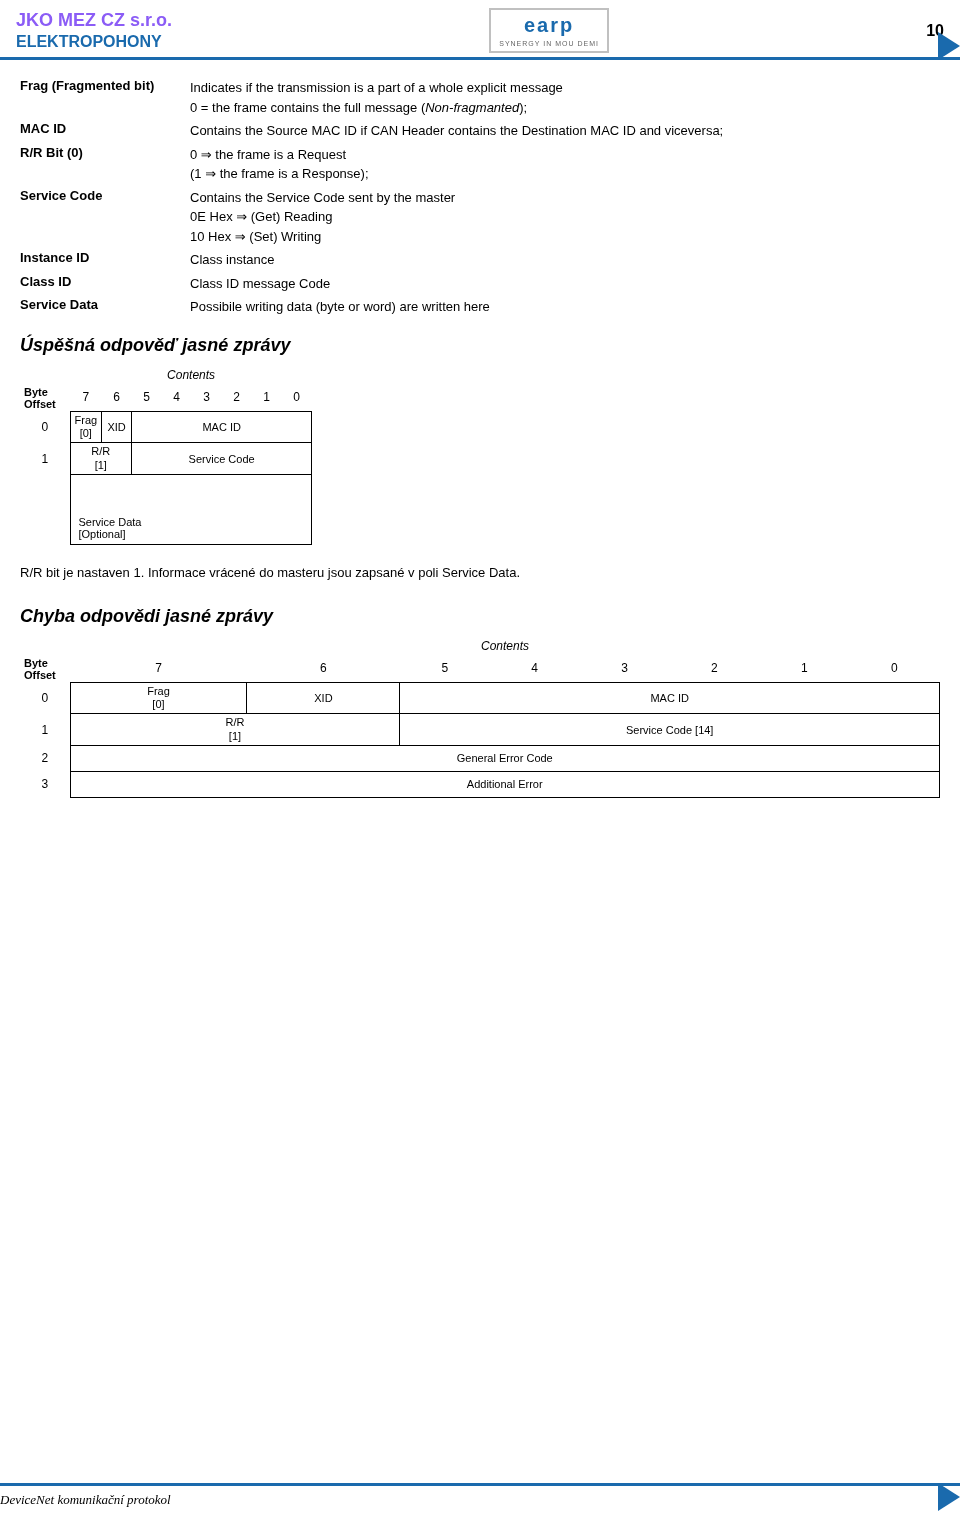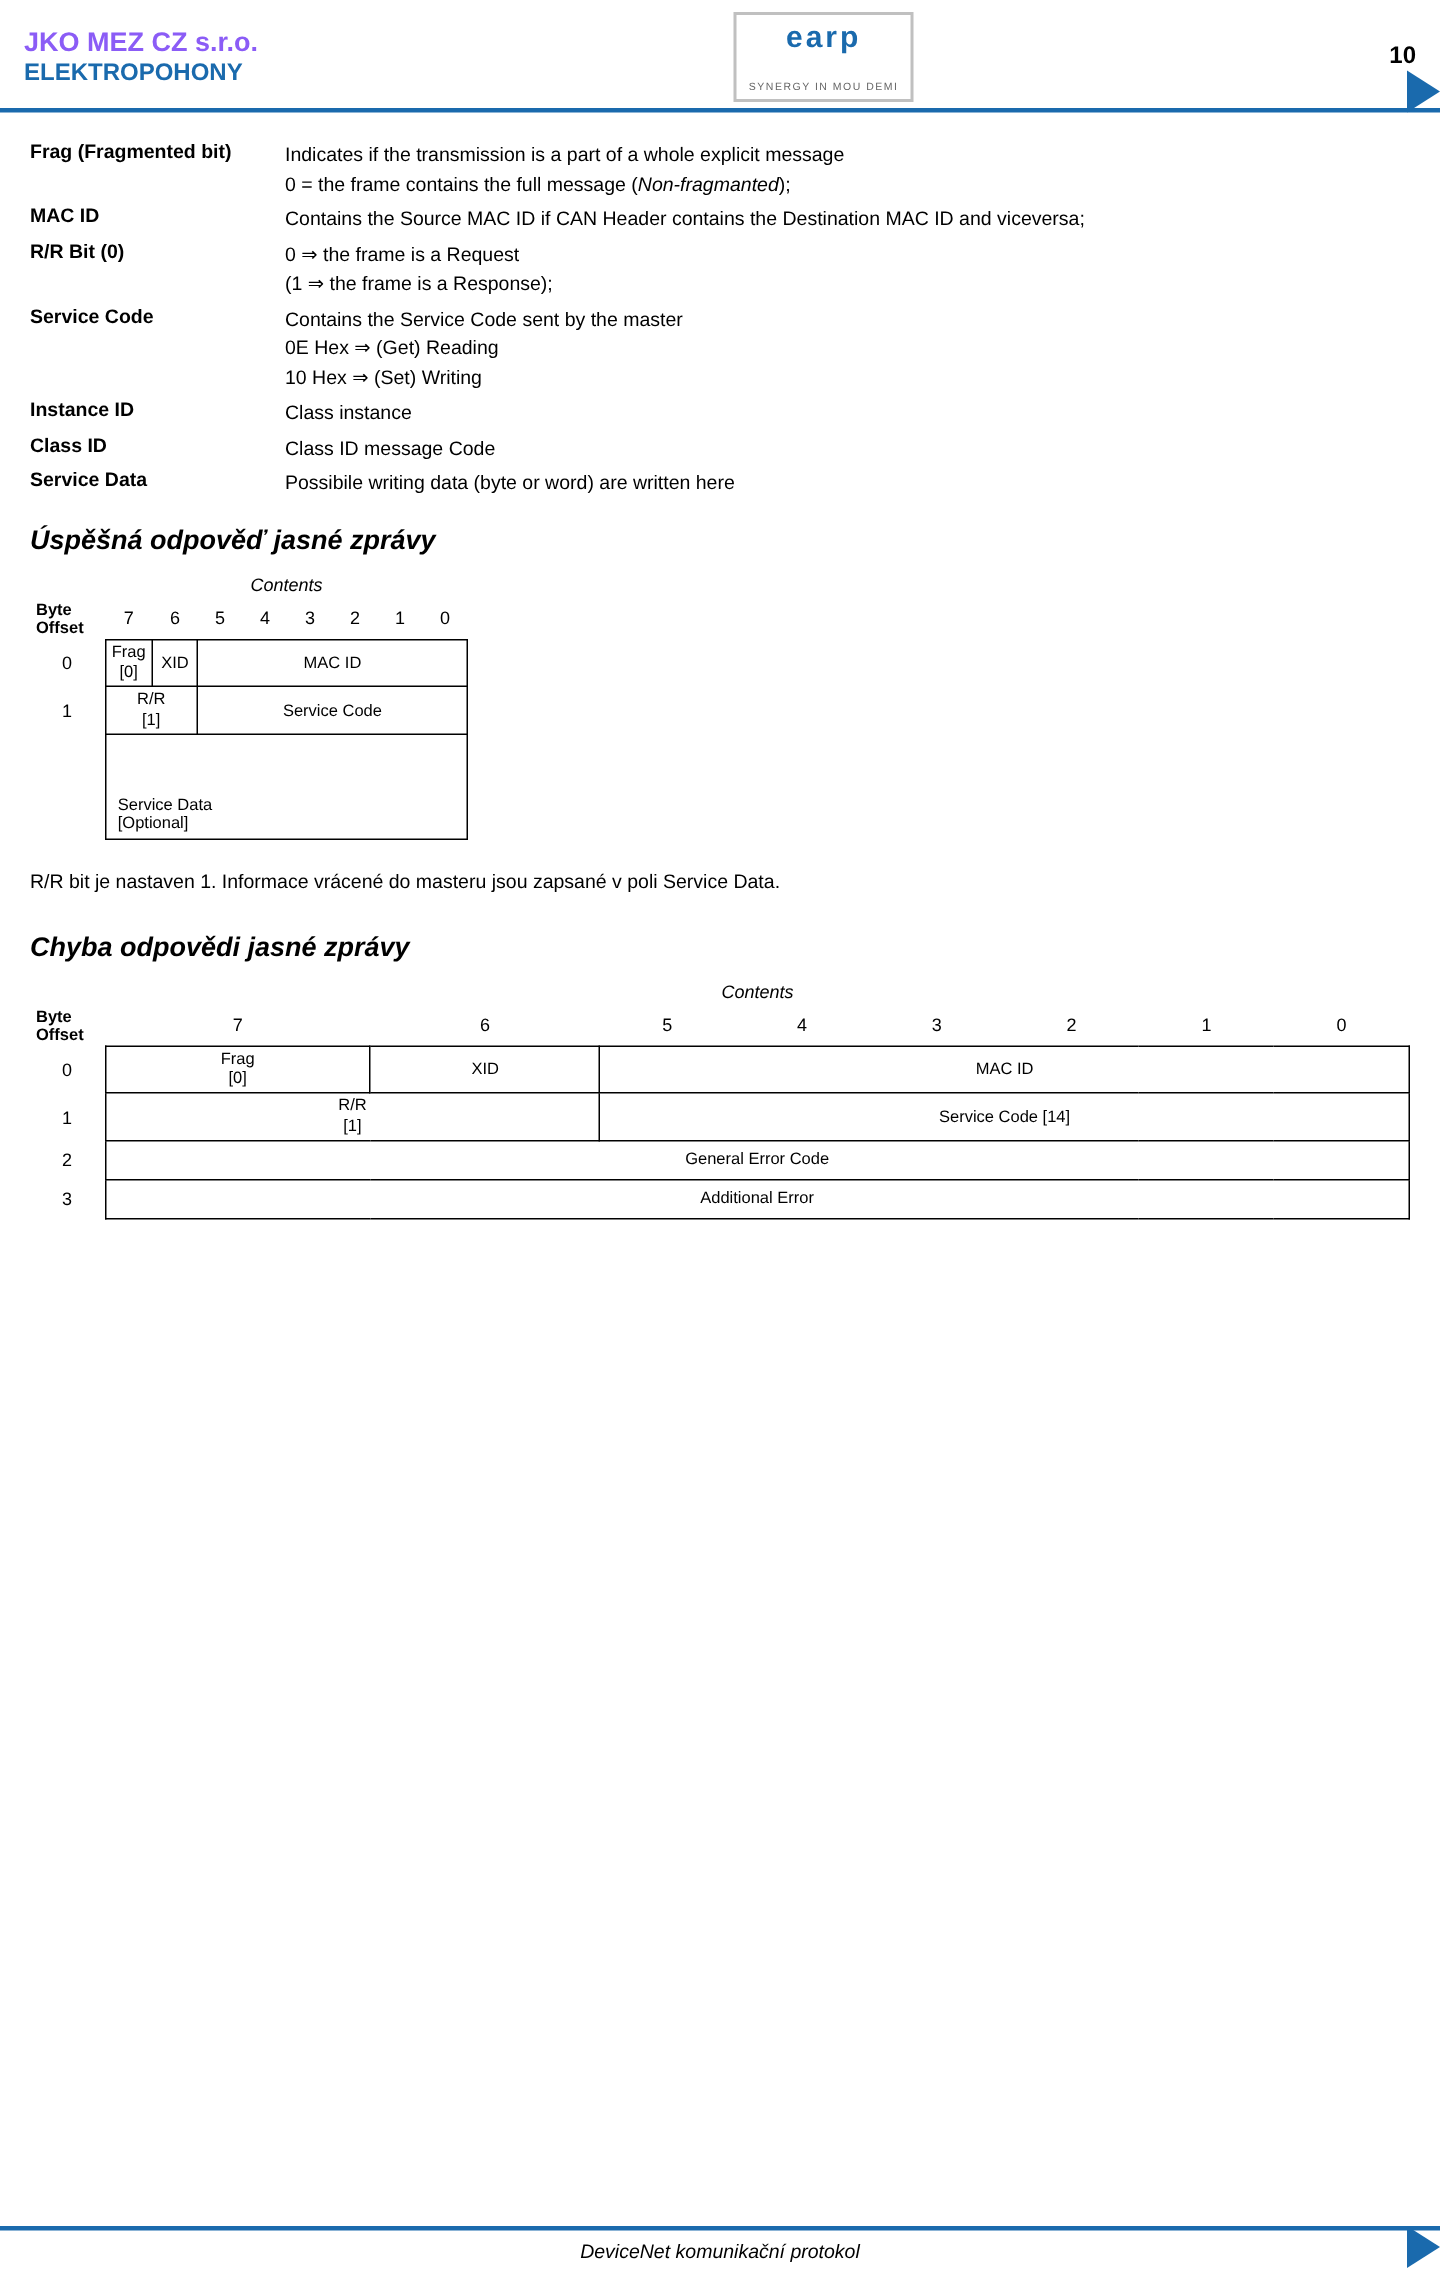--- a/index.html
+++ b/index.html
@@ -129,44 +129,45 @@
       line-height: 1.6;
     }
 
     
     .footer {
       position: absolute;
       bottom: 10px;
       left: 0;
       right: 0;
       border-top: 3px solid #1a6aad;
-      text-align: center;
+      text-align: left;
       padding-top: 6px;
       font-size: 13px;
       font-style: italic;
+      font-family: Liberation Serif, serif;
     }
     .footer-arrow {
       position: absolute;
       right: 0;
       top: -3px;
       width: 0;
       height: 0;
       border-top: 14px solid transparent;
       border-bottom: 14px solid transparent;
       border-left: 22px solid #1a6aad;
     }
 
     
     .logo-box {
       border: 2px solid #c0c0c0;
       padding: 4px 8px;
       display: flex;
       flex-direction: column;
       align-items: center;
-      gap: 18px;
+      gap: 3px;
     }
     .logo-earp {
       font-size: 20px;
       font-weight: bold;
       color: #1a6aad;
       letter-spacing: 2px;
     }
     .logo-tagline {
       font-size: 7px;
       color: #666;

